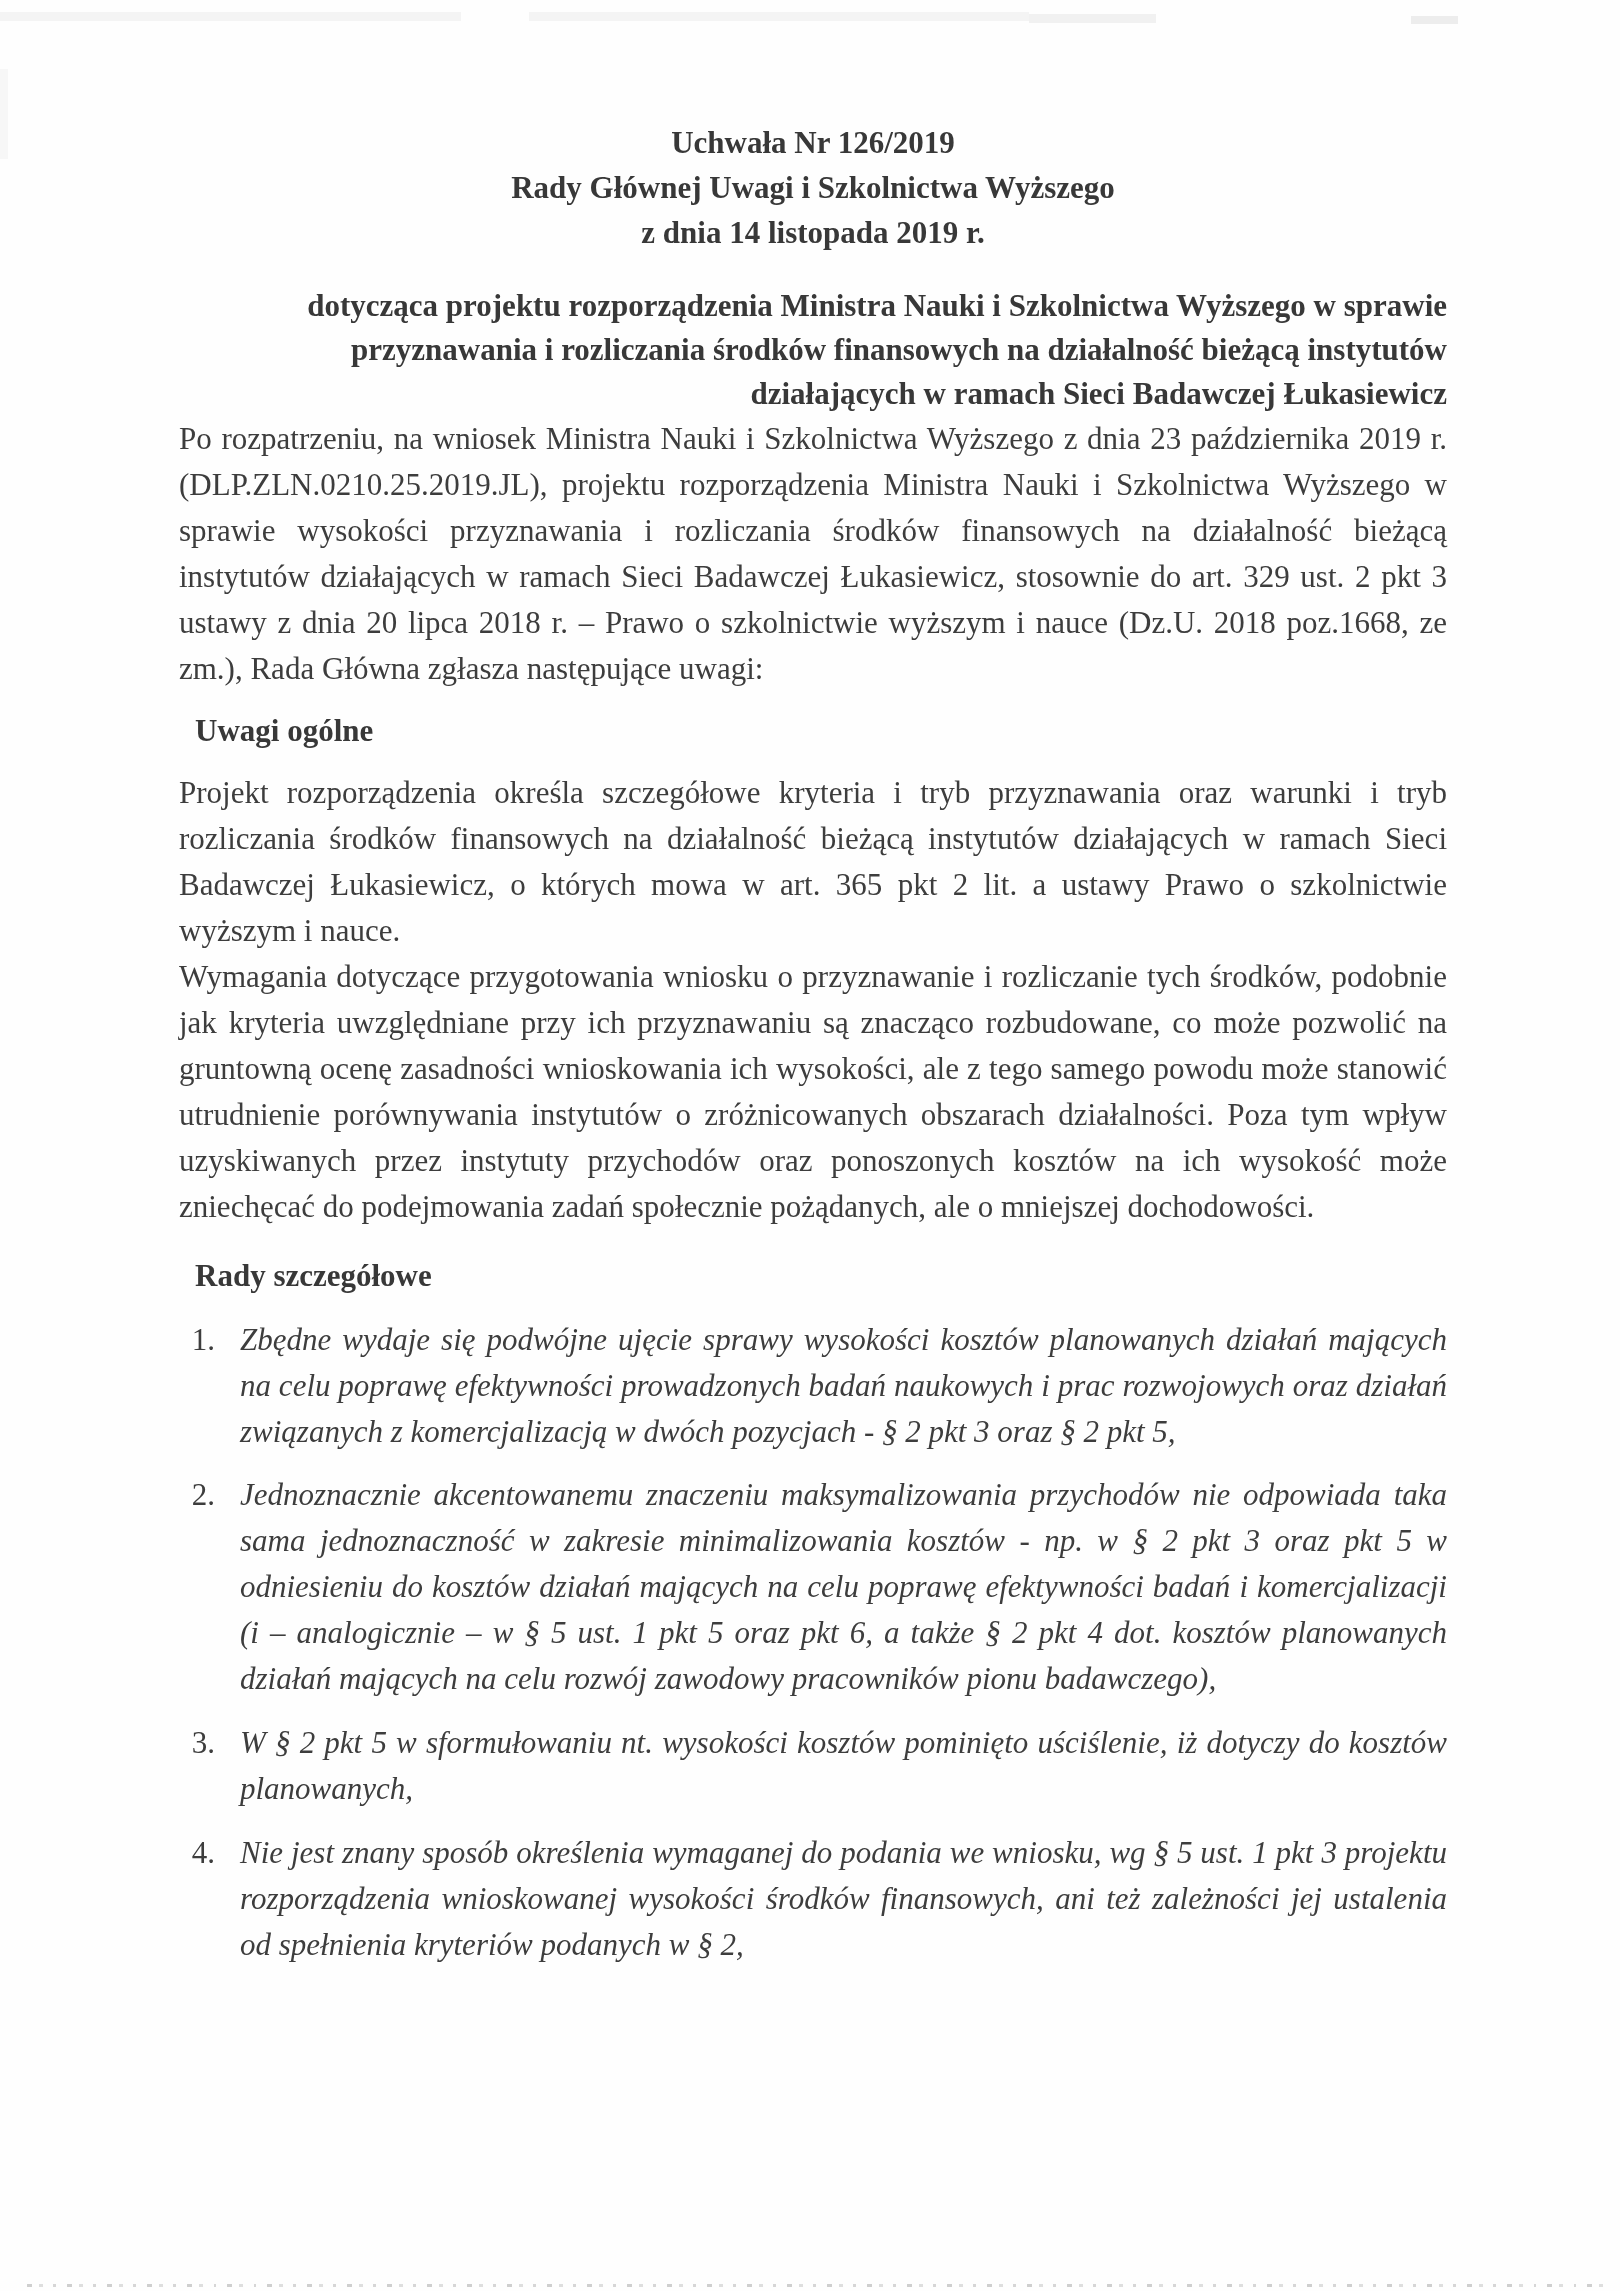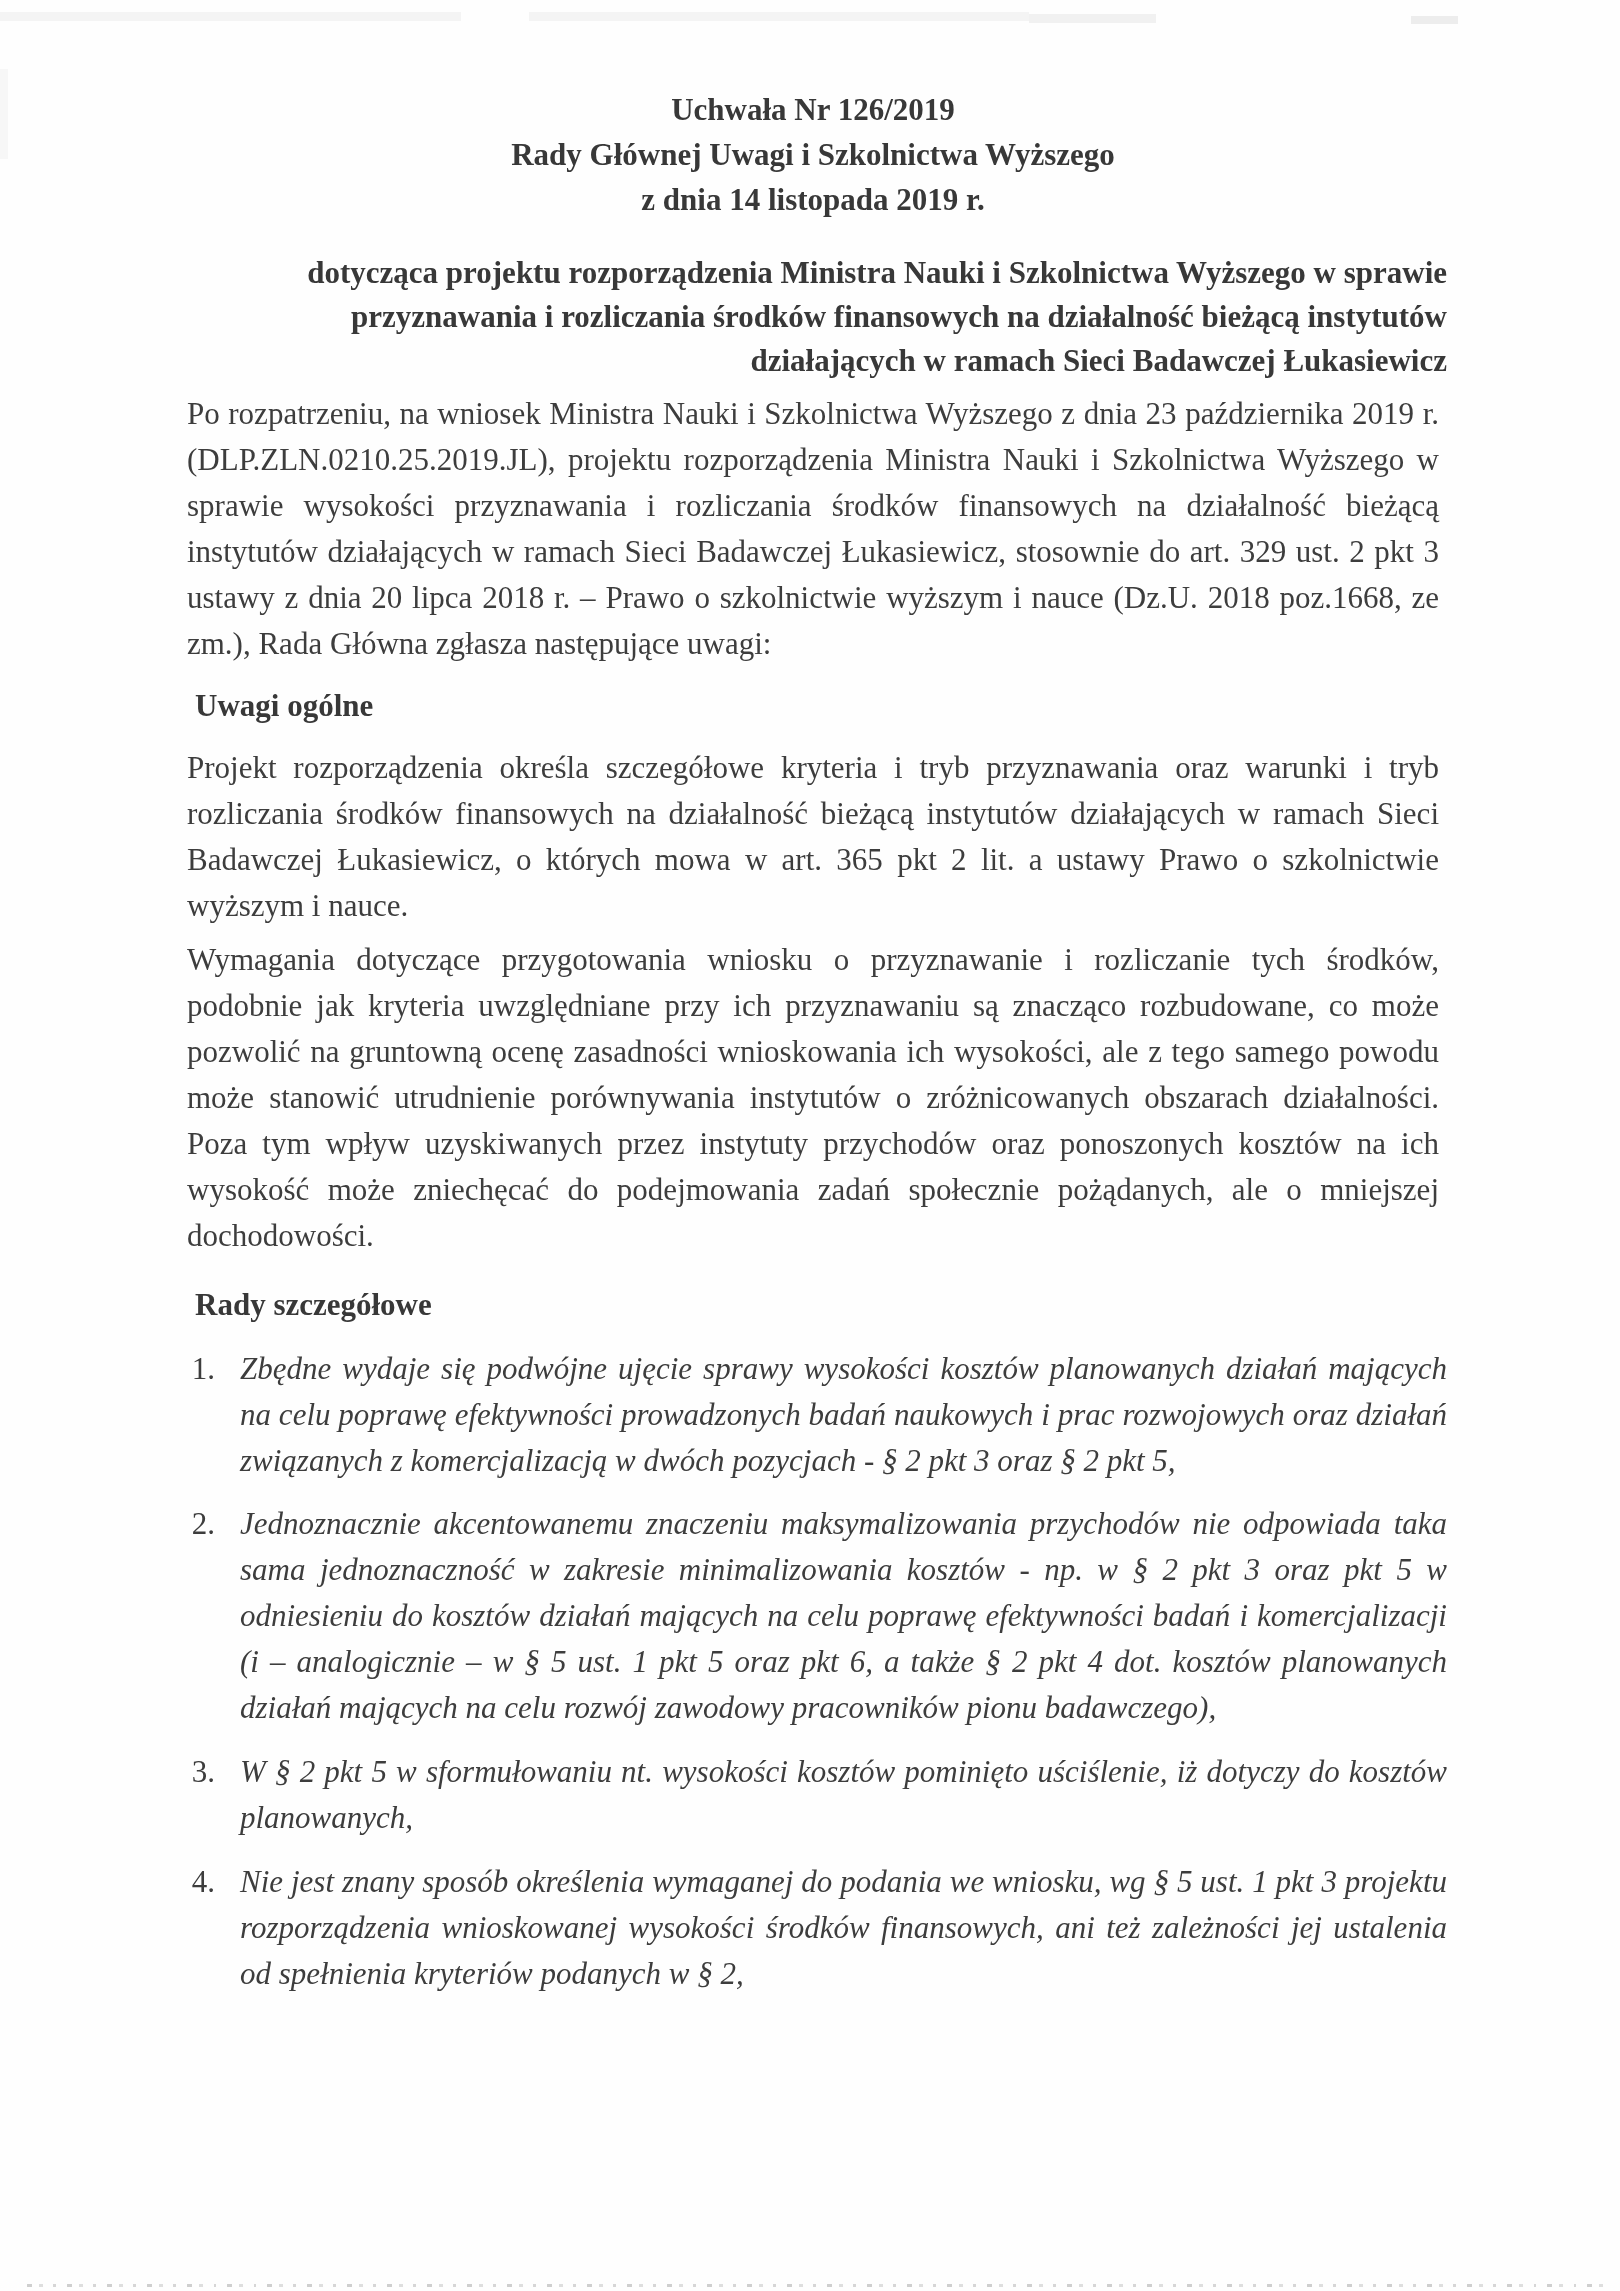--- a/index.html
+++ b/index.html
@@ -9,21 +9,21 @@
   }
   .page {
     position: relative;
     width: 1620px;
     height: 2292px;
     background: #fefefe;
     overflow: hidden;
     font-family: "Liberation Serif", "DejaVu Serif", serif;
     color: #3d3d3d;
     box-sizing: border-box;
-    padding: 87px 173px 0 179px;
+    padding: 120px 173px 0 179px;
   }
   
   .scan-band {
     position: absolute;
     background: #f4f4f4;
   }
   .scan-noise-bottom {
     position: absolute;
     left: 27.4px;
     right: 7.8px;
@@ -52,21 +52,21 @@
     font-weight: bold;
     font-size: 31px;
     line-height: 44px;
     color: #383838;
   }
   .body-text {
     font-size: 31px;
     line-height: 46px;
   }
   p.paragraph {
-    margin: 8px;
+    margin: 0;
     text-align: justify;
   }
   .intro-paragraph { margin-top: 51px; }
   .section-heading {
     margin: 16px;
     margin-top: 15.7px;
     font-weight: bold;
     font-size: 31px;
     line-height: 46px;
     color: #383838;

